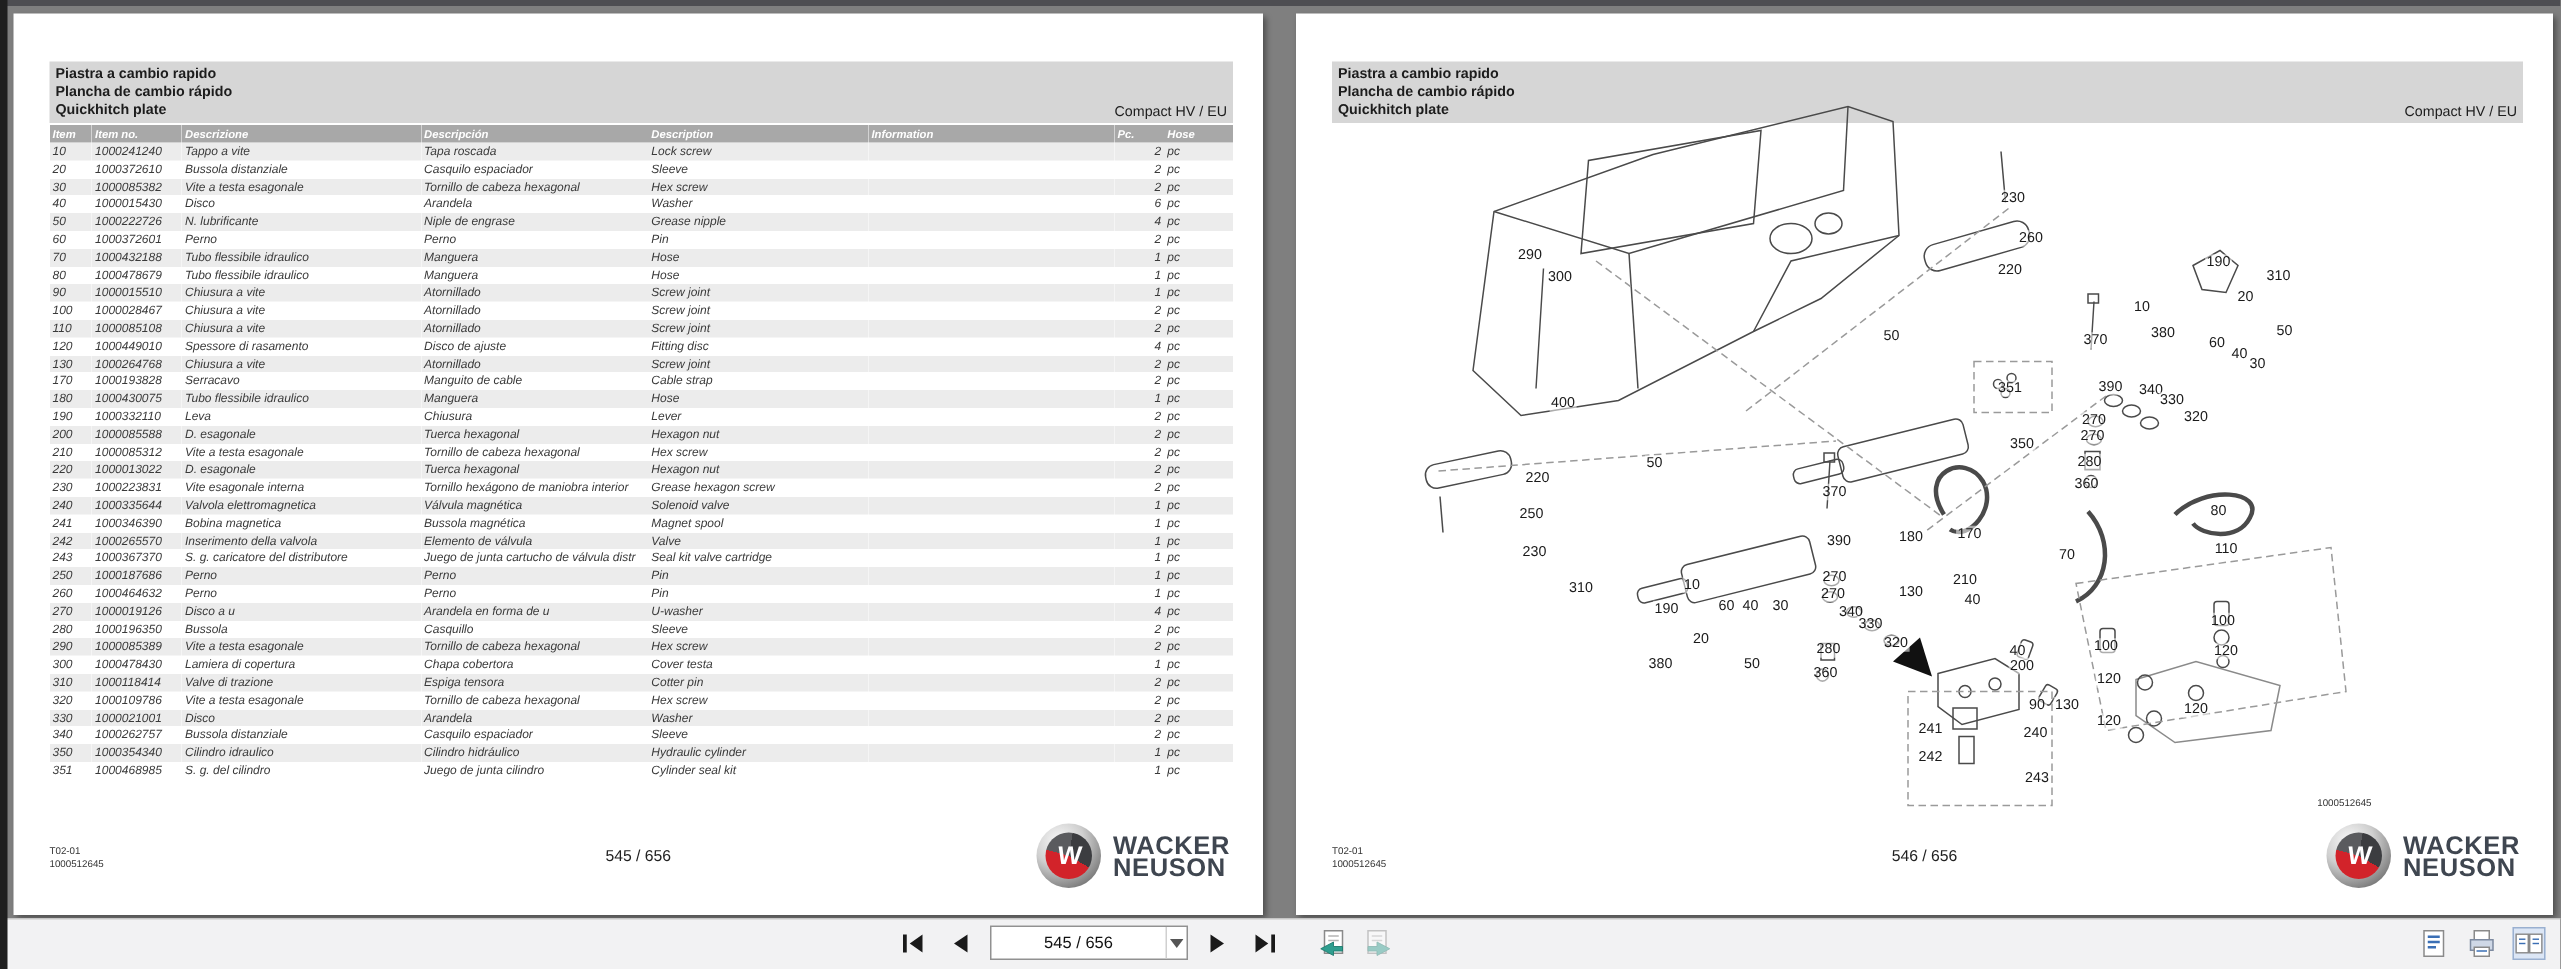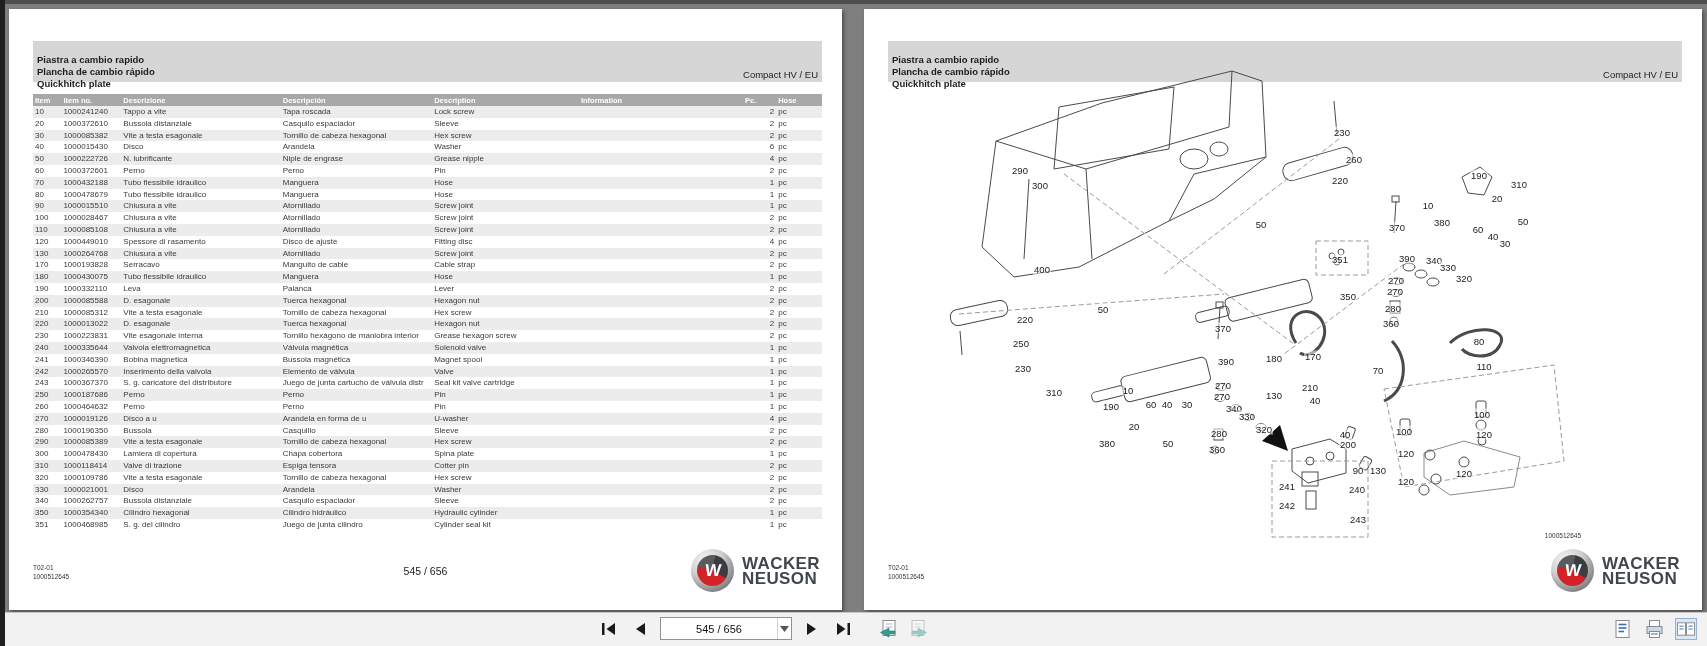--- a/index.html
+++ b/index.html
@@ -7,24 +7,24 @@
   body { font-family:"Liberation Sans", sans-serif; background:#7f7f7f; position:relative; overflow:hidden; }
   .edge-top { position:absolute; left:0; top:0; width:100%; height:4px; background:#4e4e52; z-index:9; }
   .edge-left { position:absolute; left:0; top:0; width:5px; height:100%; background:#1f1f1f; z-index:9; }
 
   .page { position:absolute; top:9px; background:#fff; box-shadow:2px 2px 4px rgba(0,0,0,.4); }
   .page.left  { left:9px;  width:833px; height:601px; }
   .page.right { left:864px; width:838px; height:601px; }
 
   .band { position:absolute; left:24px; right:20px; top:32px; height:41px; background:#d6d6d6; }
   .band .t { font-size:9.5px; font-weight:bold; color:#1c1c1c; line-height:11px; padding-left:4px; padding-top:1px; }
-  .band .t:first-child { padding-top:13px; }
+  .band .t:first-child { padding-top:3px; }
   .edition { position:absolute; right:4px; bottom:2px; font-size:9.5px; color:#1c1c1c; }
 
-  table.parts { position:absolute; left:24px; top:85px; width:789px; border-collapse:collapse; table-layout:fixed; }
+  table.parts { position:absolute; left:24px; top:74px; width:789px; border-collapse:collapse; table-layout:fixed;font-style:italic; }
   table.parts th { background:#a8a8a8; color:#fff; font-size:7.5px; font-weight:bold; text-align:left; height:12px; padding:0 2px; overflow:hidden; white-space:nowrap; }
   table.parts td { font-size:8px; color:#3a3a3a; height:11.8px; line-height:11.8px; padding:0 2px; overflow:hidden; white-space:nowrap; }
   table.parts tr.odd td { background:#ececec; }
   table.parts td.num { text-align:right; }
   col.c-item{width:3.6%} col.c-itemno{width:7.6%} col.c-descr1{width:20.2%} col.c-descr2{width:19.2%}
   col.c-descr3{width:18.6%} col.c-info{width:20.8%} col.c-pc{width:4.2%} col.c-unit{width:5.8%}
 
   .doc-code { position:absolute; left:24px; top:555px; font-size:6.5px; line-height:8.5px; color:#333; }
   .page-center-num { position:absolute; left:0; width:100%; top:556px; text-align:center; font-size:10.5px; color:#222; }
 
@@ -240,21 +240,21 @@
           <td>Manguera</td>
           <td>Hose</td>
           <td></td>
           <td class="num">1</td>
           <td>pc</td>
         </tr>
         <tr>
           <td>190</td>
           <td>1000332110</td>
           <td>Leva</td>
-          <td>Palanca</td>
+          <td>Chiusura</td>
           <td>Lever</td>
           <td></td>
           <td class="num">2</td>
           <td>pc</td>
         </tr>
         <tr class="odd">
           <td>200</td>
           <td>1000085588</td>
           <td>D. esagonale</td>
           <td>Tuerca hexagonal</td>
@@ -381,21 +381,21 @@
           <td>Hex screw</td>
           <td></td>
           <td class="num">2</td>
           <td>pc</td>
         </tr>
         <tr>
           <td>300</td>
           <td>1000478430</td>
           <td>Lamiera di copertura</td>
           <td>Chapa cobertora</td>
-          <td>Spina plate</td>
+          <td>Cover testa</td>
           <td></td>
           <td class="num">1</td>
           <td>pc</td>
         </tr>
         <tr class="odd">
           <td>310</td>
           <td>1000118414</td>
           <td>Valve di trazione</td>
           <td>Espiga tensora</td>
           <td>Cotter pin</td>
@@ -429,21 +429,21 @@
           <td>Bussola distanziale</td>
           <td>Casquilo espaciador</td>
           <td>Sleeve</td>
           <td></td>
           <td class="num">2</td>
           <td>pc</td>
         </tr>
         <tr class="odd">
           <td>350</td>
           <td>1000354340</td>
-          <td>Cilindro hexagonal</td>
+          <td>Cilindro idraulico</td>
           <td>Cilindro hidráulico</td>
           <td>Hydraulic cylinder</td>
           <td></td>
           <td class="num">1</td>
           <td>pc</td>
         </tr>
         <tr>
           <td>351</td>
           <td>1000468985</td>
           <td>S. g. del cilindro</td>
@@ -632,20 +632,21 @@
         <span class="dlabel" style="left: 620px; top: 425px;">120</span>
       </div>
   </div>
 
   <div class="diagram-ref">1000512645</div>
 
   <div class="doc-code">
     <div>T02-01</div>
     <div>1000512645</div>
   </div>
+  <div class="page-center-num">546 / 656</div>
   <div class="logo">
     <div class="logo-ball">
       <div class="logo-core">
           <span>W</span>
         </div>
     </div>
     <div class="brand">
       <div>WACKER</div>
       <div>NEUSON</div>
     </div>

